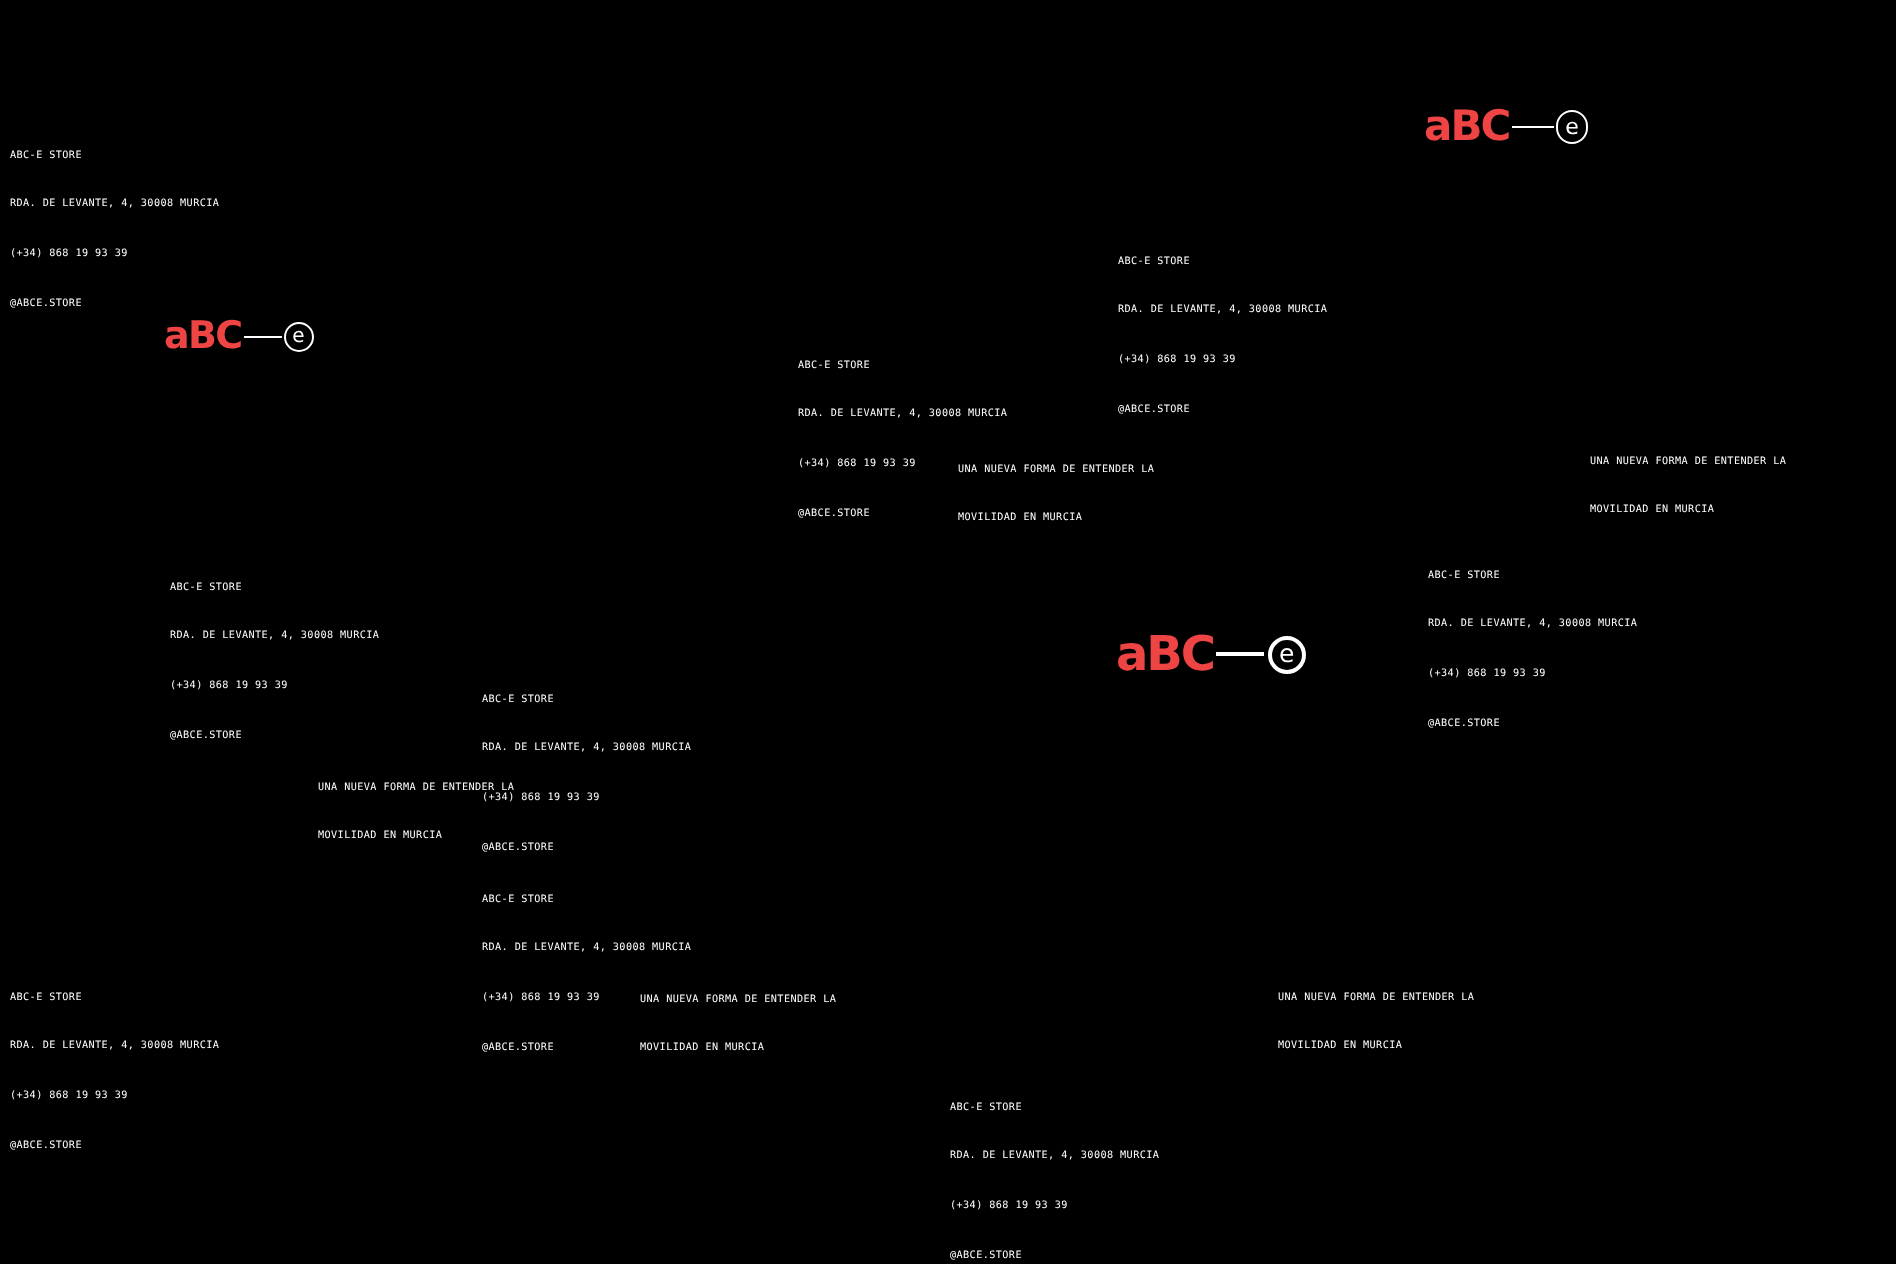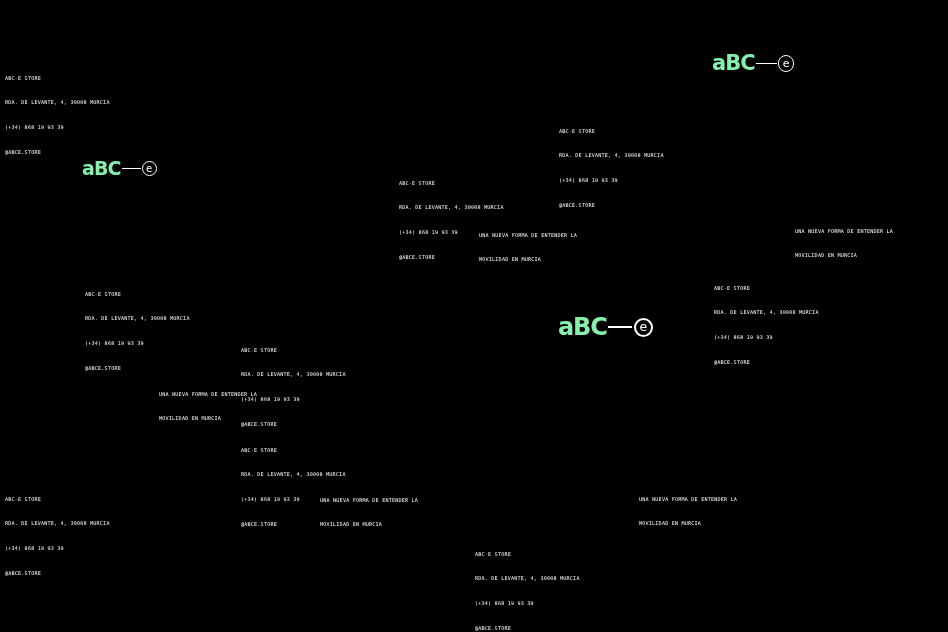--- a/index.html
+++ b/index.html
@@ -42,21 +42,21 @@
     position: absolute;
     display: flex;
     align-items: center;
     color: #ffffff;
   }
   .logo-word {
     font-family: "DejaVu Sans", "Liberation Sans", sans-serif;
     font-weight: 700;
     letter-spacing: -0.045em;
     line-height: 1;
-    color: #86efac;
+    color: #ef4444;
     display: block;
   }
   .logo-rule {
     background: #ffffff;
     display: block;
   }
   .logo-mark {
     border: solid #ffffff;
     border-radius: 50%;
     display: flex;

